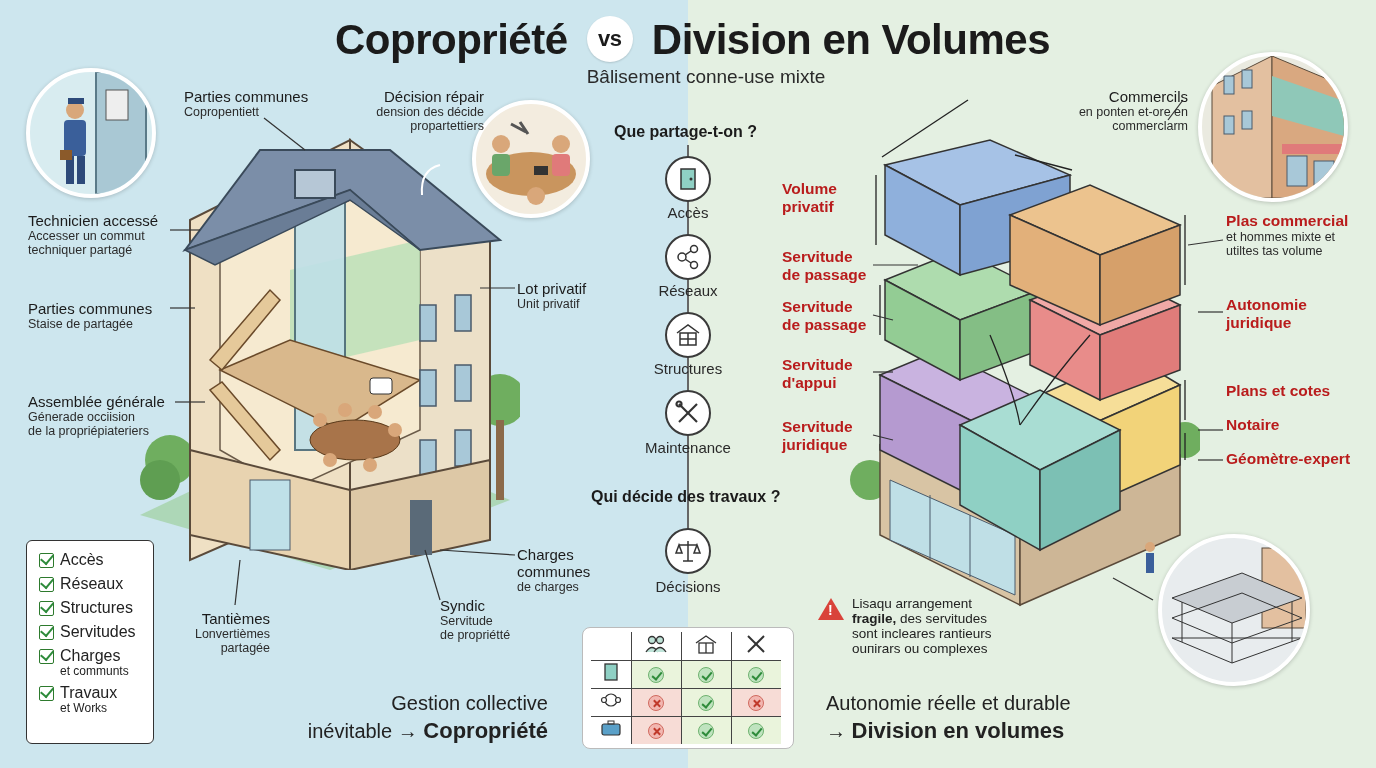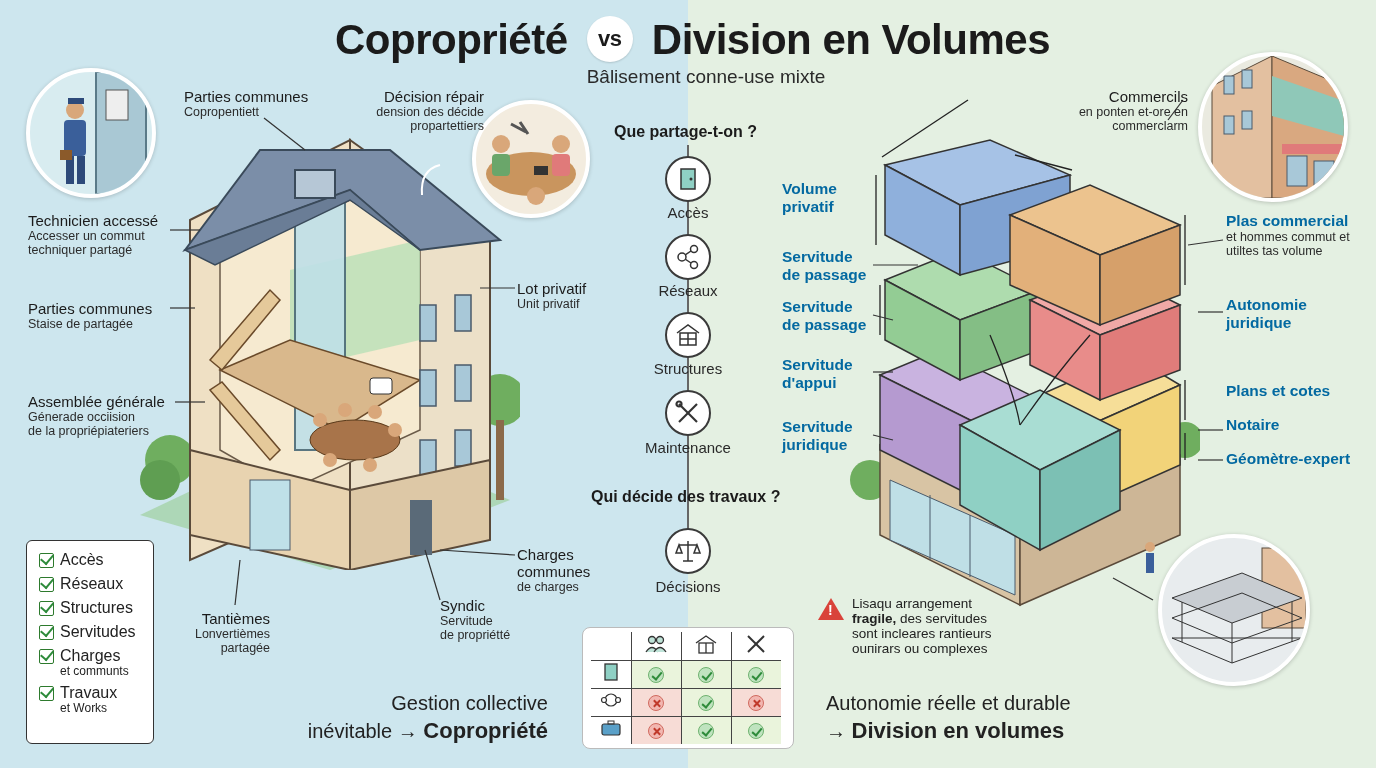--- a/index.html
+++ b/index.html
@@ -14,21 +14,21 @@
   .left-bg { position:absolute; left:0; top:0; width:688px; height:768px; background:#cde6ee; }
   .right-bg { position:absolute; left:688px; top:0; width:688px; height:768px; background:#e4f0e2; }
 
   
   .title { position:absolute; left:0; top:16px; width:1376px; text-align:center; font-weight:700; font-size:42px; color:#1b1b1b; letter-spacing:-0.5px;padding-left:9px; }
   .title .vs { display:inline-block; width:46px; height:46px; border-radius:50%; background:#fff; font-size:22px; line-height:46px; vertical-align:middle; margin:0 8px; position:relative; top:-4px; box-shadow:0 1px 2px rgba(0,0,0,.15); }
   .subtitle { position:absolute; left:0; top:66px; width:1376px; text-align:center; font-size:19px; color:#2a2a2a;padding-left:36px; }
 
   .lbl b, .lbl .h { font-weight:400; font-size:15px; color:#1b1b1b; display:block; line-height:17px; }
   .lbl .s { font-size:12.5px; color:#2b2b2b; display:block; line-height:14px; }
-  .lbl .h2 { font-weight:700; font-size:15.5px; color:#0369a1; line-height:18px; display:block; }
+  .lbl .h2 { font-weight:700; font-size:15.5px; color:#b91c1c; line-height:18px; display:block; }
 
   .circle { position:absolute; border-radius:50%; border:4px solid #fff; overflow:hidden; box-shadow:0 1px 4px rgba(0,0,0,.2); }
 
   .center-q { position:absolute; font-weight:700; font-size:16px; color:#1b1b1b; }
   .icon-circle { position:absolute; width:46px; height:46px; border-radius:50%; border:2px solid #3a3a3a; background:#fff; display:flex; align-items:center; justify-content:center; }
   .icon-label { position:absolute; width:120px; text-align:center; font-size:15px; color:#2a2a2a; }
   .vline { position:absolute; width:2px; background:#555; }
 
   .checklist { position:absolute; left:26px; top:540px; width:128px; height:204px; background:#fff; border:1.5px solid #333; border-radius:6px; padding:10px 0 0 12px; }
   .check-item { display:flex; align-items:flex-start; margin-bottom:6px; }
@@ -488,21 +488,21 @@
 <div class="abs lbl" style="left:782px;top:356px">
   <span class="h2">Servitude</span>
   <span class="h2">d'appui</span>
 </div>
 <div class="abs lbl" style="left:782px;top:418px">
   <span class="h2">Servitude</span>
   <span class="h2">juridique</span>
 </div>
 <div class="abs lbl" style="left:1226px;top:212px">
   <span class="h2">Plas commercial</span>
-  <span class="s">et hommes commut et</span>
+  <span class="s">et hommes mixte et</span>
   <span class="s">utiltes tas volume</span>
 </div>
 <div class="abs lbl" style="left:1226px;top:296px">
   <span class="h2">Autonomie</span>
   <span class="h2">juridique</span>
 </div>
 <div class="abs lbl" style="left:1226px;top:382px">
   <span class="h2">Plans et cotes</span>
 </div>
 <div class="abs lbl" style="left:1226px;top:416px">

